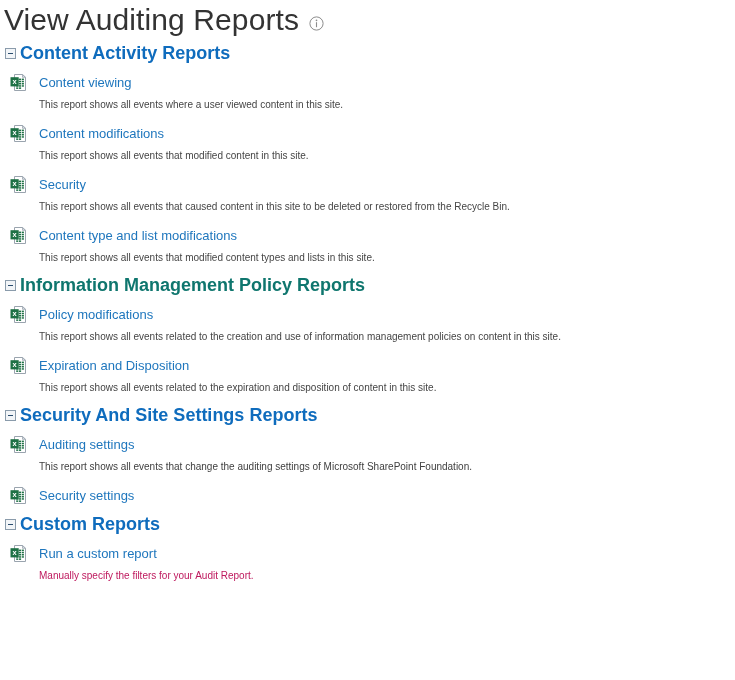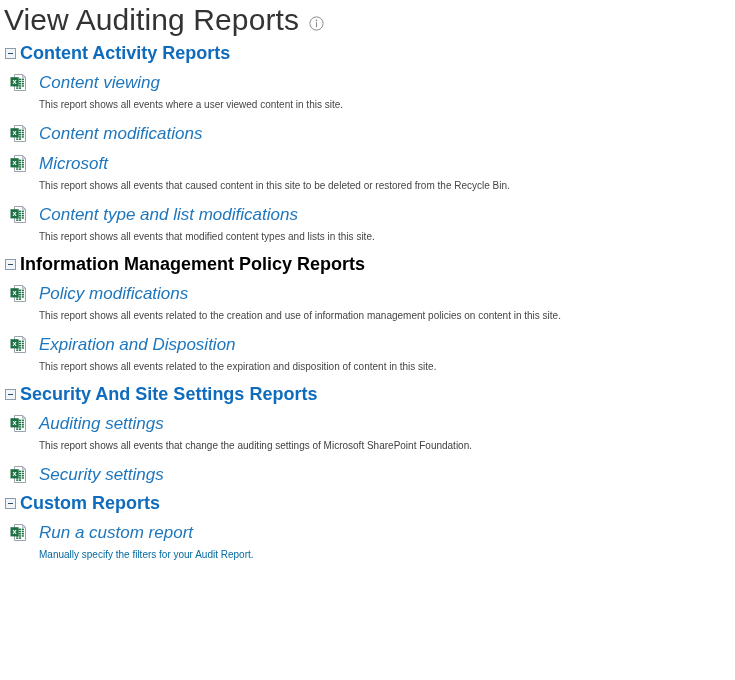--- a/index.html
+++ b/index.html
@@ -98,28 +98,27 @@
     align-items: flex-start;
     height: 18px;
   }
   .xls-icon {
     width: 16px;
     height: 17px;
     flex: 0 0 auto;
     margin-top: 0px;
   }
   .report-link {
-    font-size: 17px;
+    font-size: 13px;
     color: #1e76bd;
     margin-left: 13px;
     line-height: 17px;
     text-decoration: none;
     white-space: nowrap;
     cursor: pointer;
-    font-style: italic;
   }
   .report-desc {
     font-size: 10px;
     color: #454545;
     margin-left: 29px;
     margin-top: 4px;
     line-height: 17px;
     white-space: nowrap;
   }
 
@@ -201,49 +200,50 @@
             <rect x="11.8" y="11.2" width="2.1" height="1.5"></rect>
             <rect x="6.2" y="13.4" width="2.1" height="1.5"></rect>
             <rect x="9.0" y="13.4" width="2.1" height="1.5"></rect>
           </g>
           <rect x="0.5" y="3.2" width="8.2" height="9.2" fill="#1e7145"></rect>
           <text x="4.6" y="10.2" font-family="'Liberation Sans', sans-serif" font-size="7.5" font-weight="bold" fill="#ffffff" text-anchor="middle">x</text>
         </svg>
       </span>
       <a class="report-link" href="#" style="color: rgb(30, 118, 189);">Content modifications</a>
     </div>
-  </div>
-
-  <div class="report-item">
-    <div class="report-head">
-      <span class="xls-icon">
-        <svg width="16" height="17" viewBox="0 0 16 17">
-          <polygon points="4.5,0.5 12.5,0.5 15.5,3.3 15.5,16.5 4.5,16.5" fill="#ffffff" stroke="#9aa4ae" stroke-width="1"></polygon>
-          <polygon points="12.5,0.5 15.5,3.3 12.5,3.3" fill="#dfe3e8" stroke="#9aa4ae" stroke-width="0.8"></polygon>
-          <g fill="#1e7145">
-            <rect x="6.2" y="4.6" width="2.1" height="1.5"></rect>
-            <rect x="9.0" y="4.6" width="2.1" height="1.5"></rect>
-            <rect x="11.8" y="4.6" width="2.1" height="1.5"></rect>
-            <rect x="6.2" y="6.8" width="2.1" height="1.5"></rect>
-            <rect x="9.0" y="6.8" width="2.1" height="1.5"></rect>
-            <rect x="11.8" y="6.8" width="2.1" height="1.5"></rect>
-            <rect x="6.2" y="9.0" width="2.1" height="1.5"></rect>
-            <rect x="9.0" y="9.0" width="2.1" height="1.5"></rect>
-            <rect x="11.8" y="9.0" width="2.1" height="1.5"></rect>
-            <rect x="6.2" y="11.2" width="2.1" height="1.5"></rect>
-            <rect x="9.0" y="11.2" width="2.1" height="1.5"></rect>
-            <rect x="11.8" y="11.2" width="2.1" height="1.5"></rect>
-            <rect x="6.2" y="13.4" width="2.1" height="1.5"></rect>
-            <rect x="9.0" y="13.4" width="2.1" height="1.5"></rect>
-          </g>
-          <rect x="0.5" y="3.2" width="8.2" height="9.2" fill="#1e7145"></rect>
-          <text x="4.6" y="10.2" font-family="'Liberation Sans', sans-serif" font-size="7.5" font-weight="bold" fill="#ffffff" text-anchor="middle">x</text>
-        </svg>
-      </span>
-      <a class="report-link" href="#" style="color: rgb(30, 118, 189);">Microsoft</a>
+    <div class="report-desc" style="color: rgb(69, 69, 69);">This report shows all events that modified content in this site.</div>
+  </div>
+
+  <div class="report-item">
+    <div class="report-head">
+      <span class="xls-icon">
+        <svg width="16" height="17" viewBox="0 0 16 17">
+          <polygon points="4.5,0.5 12.5,0.5 15.5,3.3 15.5,16.5 4.5,16.5" fill="#ffffff" stroke="#9aa4ae" stroke-width="1"></polygon>
+          <polygon points="12.5,0.5 15.5,3.3 12.5,3.3" fill="#dfe3e8" stroke="#9aa4ae" stroke-width="0.8"></polygon>
+          <g fill="#1e7145">
+            <rect x="6.2" y="4.6" width="2.1" height="1.5"></rect>
+            <rect x="9.0" y="4.6" width="2.1" height="1.5"></rect>
+            <rect x="11.8" y="4.6" width="2.1" height="1.5"></rect>
+            <rect x="6.2" y="6.8" width="2.1" height="1.5"></rect>
+            <rect x="9.0" y="6.8" width="2.1" height="1.5"></rect>
+            <rect x="11.8" y="6.8" width="2.1" height="1.5"></rect>
+            <rect x="6.2" y="9.0" width="2.1" height="1.5"></rect>
+            <rect x="9.0" y="9.0" width="2.1" height="1.5"></rect>
+            <rect x="11.8" y="9.0" width="2.1" height="1.5"></rect>
+            <rect x="6.2" y="11.2" width="2.1" height="1.5"></rect>
+            <rect x="9.0" y="11.2" width="2.1" height="1.5"></rect>
+            <rect x="11.8" y="11.2" width="2.1" height="1.5"></rect>
+            <rect x="6.2" y="13.4" width="2.1" height="1.5"></rect>
+            <rect x="9.0" y="13.4" width="2.1" height="1.5"></rect>
+          </g>
+          <rect x="0.5" y="3.2" width="8.2" height="9.2" fill="#1e7145"></rect>
+          <text x="4.6" y="10.2" font-family="'Liberation Sans', sans-serif" font-size="7.5" font-weight="bold" fill="#ffffff" text-anchor="middle">x</text>
+        </svg>
+      </span>
+      <a class="report-link" href="#" style="color: rgb(30, 118, 189);">Security</a>
     </div>
     <div class="report-desc" style="color: rgb(69, 69, 69);">This report shows all events that caused content in this site to be deleted or restored from the Recycle Bin.</div>
   </div>
 
   <div class="report-item">
     <div class="report-head">
       <span class="xls-icon">
         <svg width="16" height="17" viewBox="0 0 16 17">
           <polygon points="4.5,0.5 12.5,0.5 15.5,3.3 15.5,16.5 4.5,16.5" fill="#ffffff" stroke="#9aa4ae" stroke-width="1"></polygon>
           <polygon points="12.5,0.5 15.5,3.3 12.5,3.3" fill="#dfe3e8" stroke="#9aa4ae" stroke-width="0.8"></polygon>
@@ -270,21 +270,21 @@
       <a class="report-link" href="#" style="color: rgb(30, 118, 189);">Content type and list modifications</a>
     </div>
     <div class="report-desc" style="color: rgb(69, 69, 69);">This report shows all events that modified content types and lists in this site.</div>
   </div>
 </div>
   </div>
 
   <div class="section">
     <div class="section-header">
       <span class="collapse-box"></span>
-      <span class="section-title" style="color: #000000;">Information Management Policy Reports</span>
+      <span class="section-title" style="color: #0f766e;">Information Management Policy Reports</span>
     </div>
     <div class="report-list">
   <div class="report-item">
     <div class="report-head">
       <span class="xls-icon">
         <svg width="16" height="17" viewBox="0 0 16 17">
           <polygon points="4.5,0.5 12.5,0.5 15.5,3.3 15.5,16.5 4.5,16.5" fill="#ffffff" stroke="#9aa4ae" stroke-width="1"></polygon>
           <polygon points="12.5,0.5 15.5,3.3 12.5,3.3" fill="#dfe3e8" stroke="#9aa4ae" stroke-width="0.8"></polygon>
           <g fill="#1e7145">
             <rect x="6.2" y="4.6" width="2.1" height="1.5"></rect>
@@ -440,19 +440,19 @@
             <rect x="11.8" y="11.2" width="2.1" height="1.5"></rect>
             <rect x="6.2" y="13.4" width="2.1" height="1.5"></rect>
             <rect x="9.0" y="13.4" width="2.1" height="1.5"></rect>
           </g>
           <rect x="0.5" y="3.2" width="8.2" height="9.2" fill="#1e7145"></rect>
           <text x="4.6" y="10.2" font-family="'Liberation Sans', sans-serif" font-size="7.5" font-weight="bold" fill="#ffffff" text-anchor="middle">x</text>
         </svg>
       </span>
       <a class="report-link" href="#" style="color: rgb(30, 118, 189);">Run a custom report</a>
     </div>
-    <div class="report-desc" style="color: #0369a1;">Manually specify the filters for your Audit Report.</div>
+    <div class="report-desc" style="color: #be185d;">Manually specify the filters for your Audit Report.</div>
   </div>
 </div>
   </div>
 </div>
 
 </div>
 
 </body></html>

